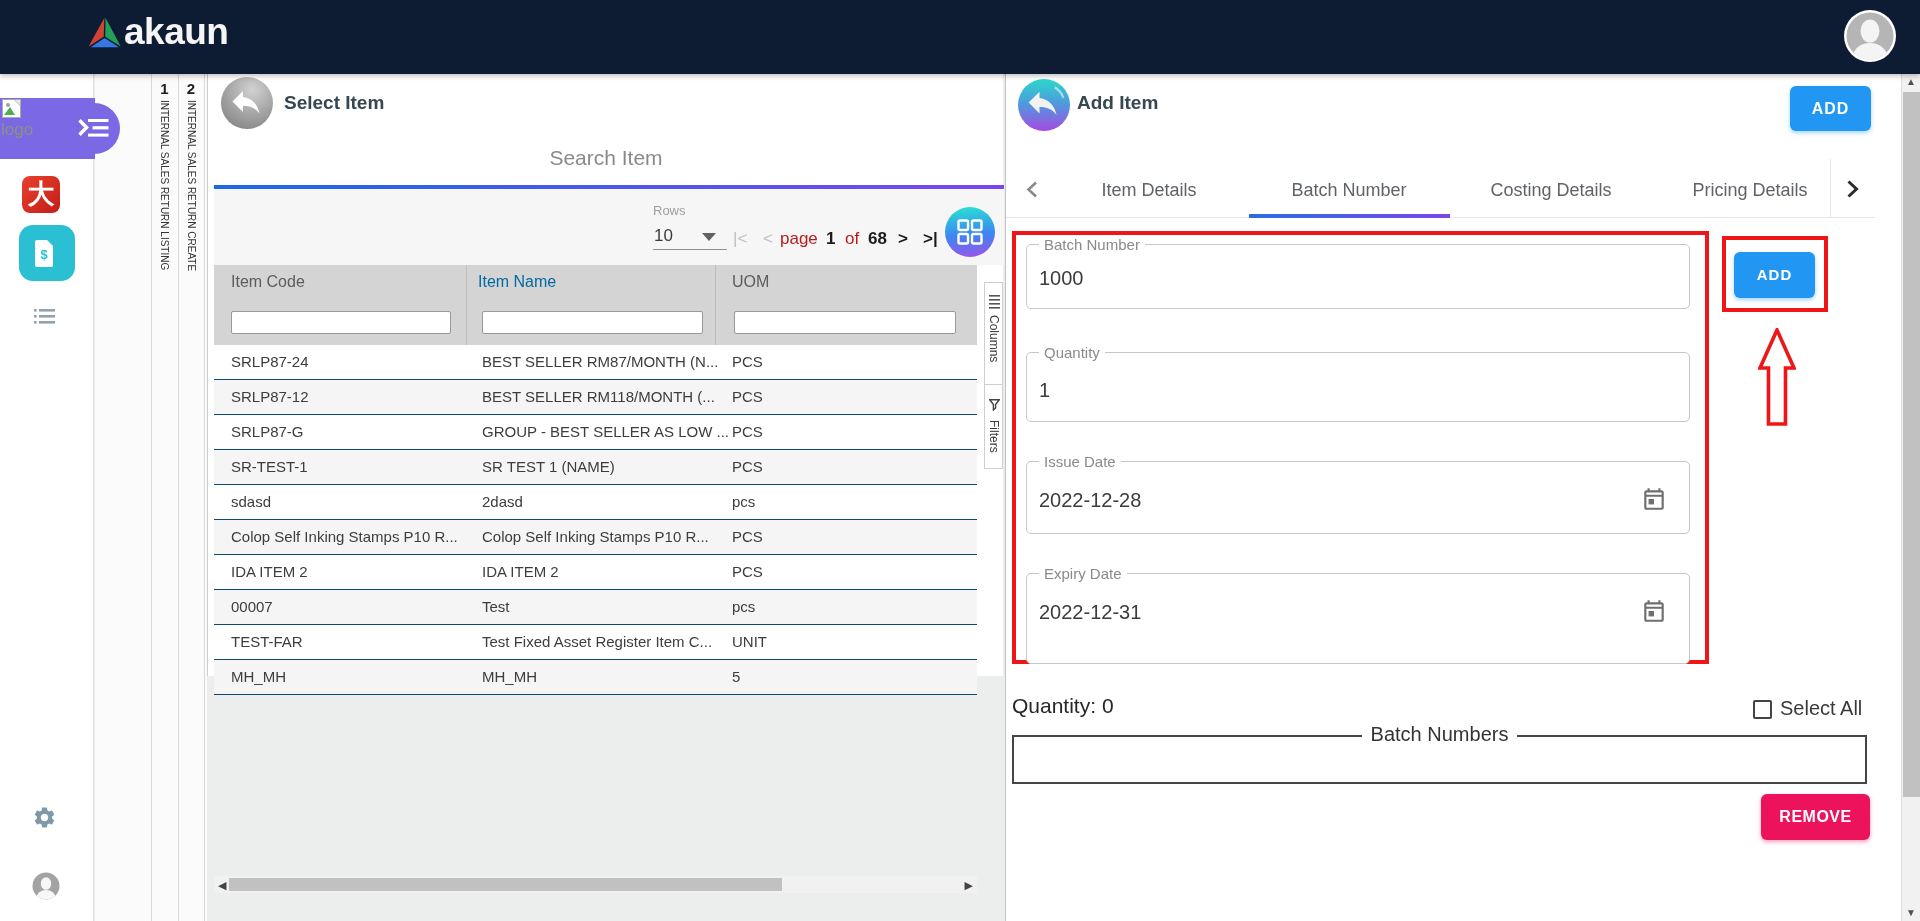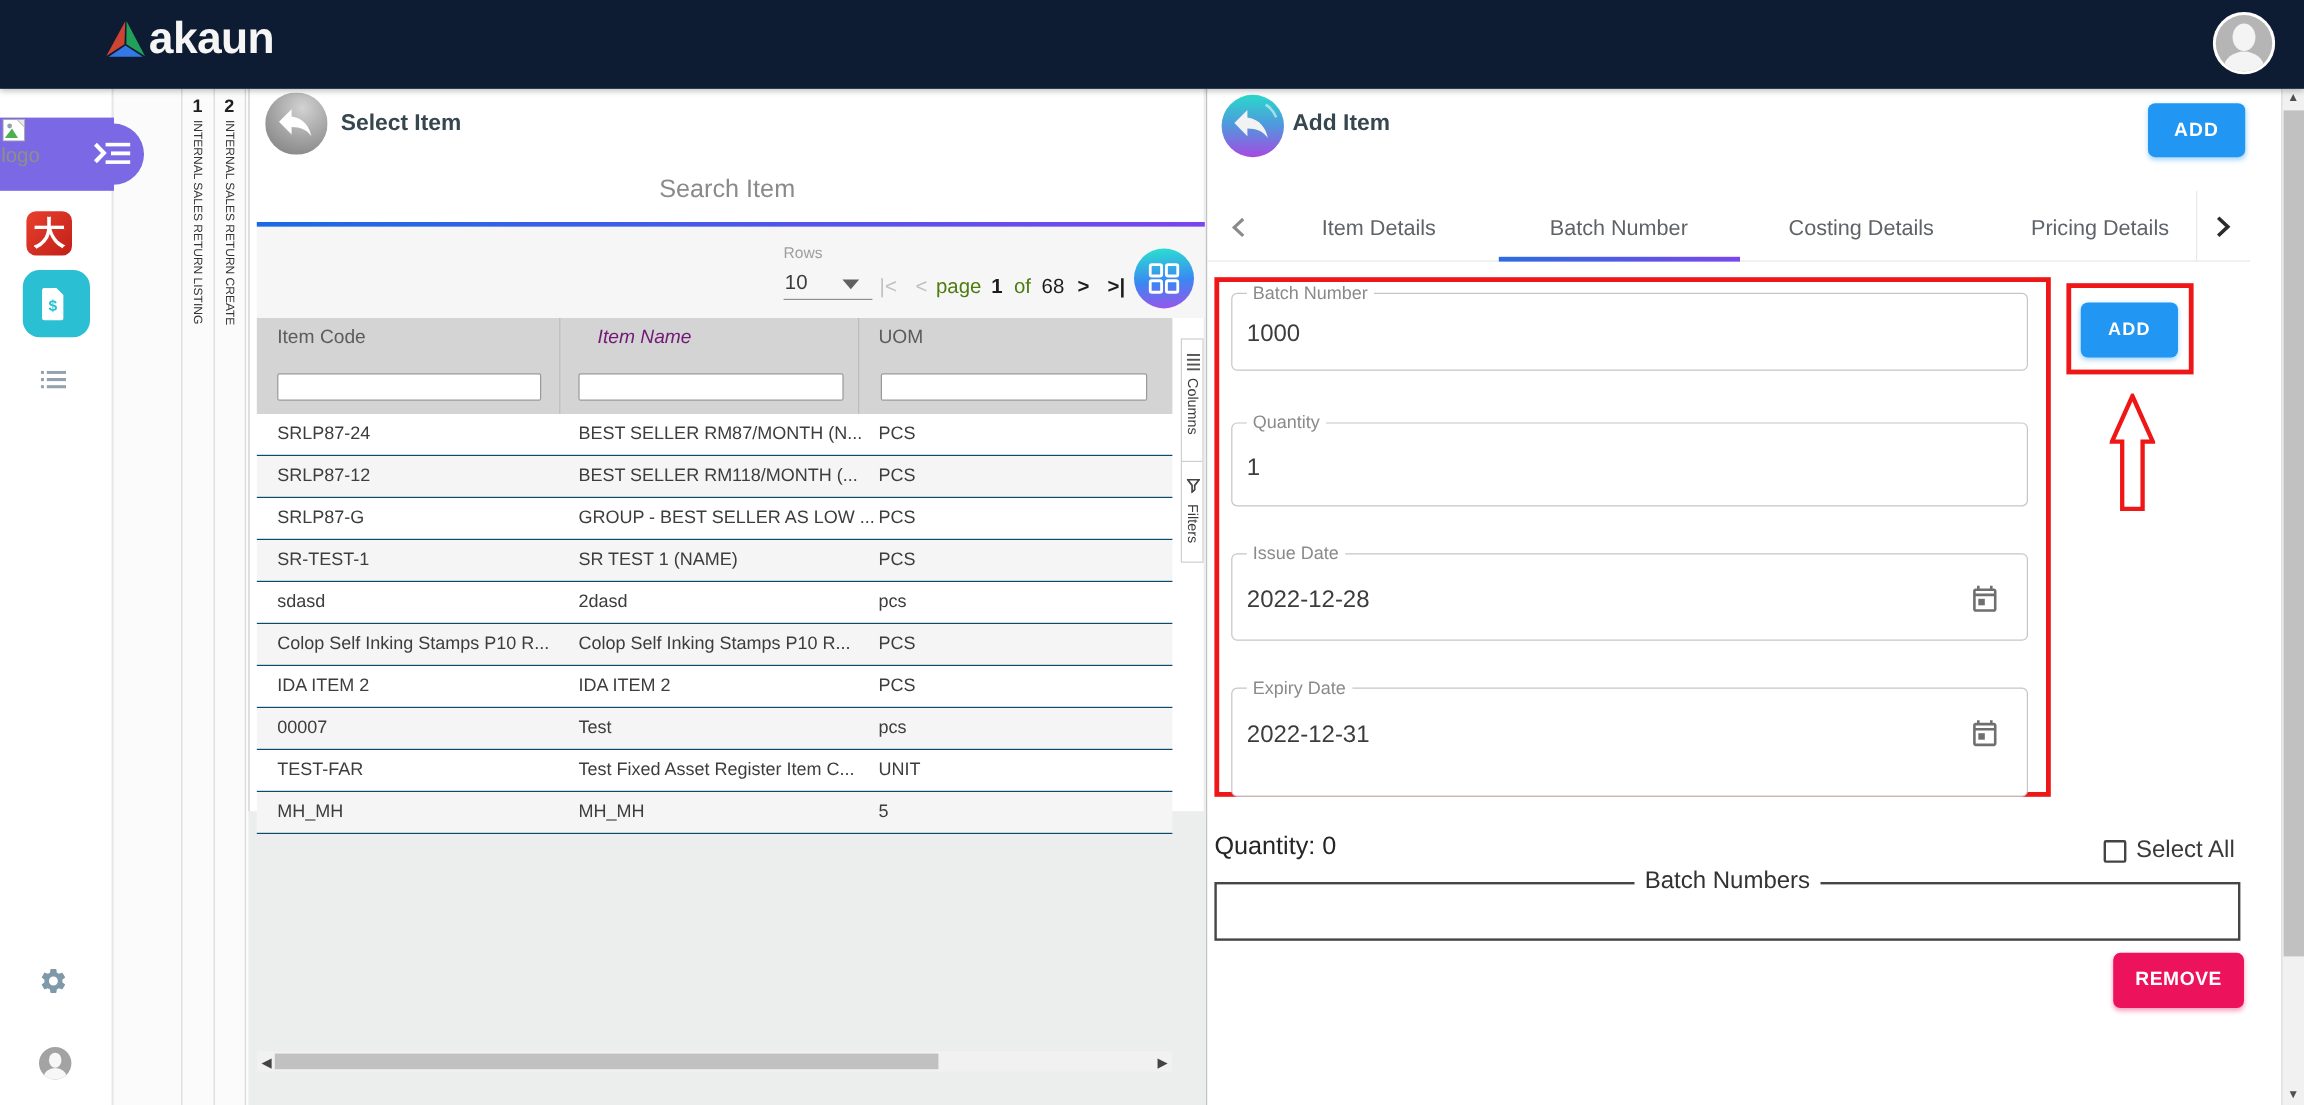--- a/index.html
+++ b/index.html
@@ -26,28 +26,28 @@
 .paneltitle { font-size:19px; color:#37474f; font-weight:bold; }
 #searchitem { position:absolute; left:0; top:72px; width:796px; text-align:center; font-size:21px; color:#8a8a8a; }
 #gradline { position:absolute; left:6px; top:111px; width:790px; height:4px; background:linear-gradient(90deg,#1a6ae4,#7a46ee); }
 #searchband { position:absolute; left:6px; top:115px; width:790px; height:76px; background:#f6f6f7; }
 #searchbox { position:absolute; left:2px; top:4px; width:420px; height:65px; background:#fff; border:1px solid #ececec; border-radius:10px; box-shadow:0 1px 5px rgba(0,0,0,.10); }
 #searchbox .ph { position:absolute; left:39px; top:21px; font-size:20px; color:#9aa0a6; }
 .rowslbl { position:absolute; left:439px; top:14px; font-size:13px; color:#9e9e9e; }
 .rowsval { position:absolute; left:440px; top:37px; font-size:17px; color:#3c3c3c;text-align:center; }
 .rowsline { position:absolute; left:439px; top:60px; width:74px; height:1px; background:#8f8f8f; }
 .ddtri { position:absolute; left:488px; top:44px; width:0; height:0; border-left:7px solid transparent; border-right:7px solid transparent; border-top:8px solid #616161; }
-.pgn { position:absolute; top:40px; font-size:17px; color:#4d7c0f; }
+.pgn { position:absolute; top:40px; font-size:17px; color:#b91c1c; }
 
 #gridbtn { position:absolute; left:731px; top:18px; width:50px; height:50px; border-radius:50%; background:linear-gradient(175deg,#2bdcd2 5%,#3b86f2 55%,#9f52ea 100%); }
 
 #tbl { position:absolute; left:6px; top:191px; width:763px; }
 .throw { position:relative; height:35px; background:#d4d4d4; }
 .throw .c1 { position:absolute; left:17px; top:8px; font-size:16px; color:#5c5c5c; }
-.throw .c2 { position:absolute; left:284px; top:8px; font-size:16px; color:#701a75;font-style:italic; }
+.throw .c2 { position:absolute; left:264px; top:8px; font-size:16px; color:#0369a1; }
 .throw .c3 { position:absolute; left:518px; top:8px; font-size:16px; color:#5c5c5c; }
 .tfrow { position:relative; height:45px; background:#d4d4d4; }
 .tfrow input { position:absolute; top:11px; height:23px; border:1px solid #999; border-radius:2px; background:#fff; }
 .csep { position:absolute; top:0; width:1px; height:80px; background:#bdbdbd; z-index:2; }
 .drow { position:relative; height:35px; border-bottom:1px solid #0c4a6e; background:#fff; font-size:15px; color:#3d3d3d; }
 .drow.alt { background:#f5f5f5; }
 .drow span { position:absolute; top:8px; }
 .d1 { left:17px; max-width:233px; overflow:hidden; white-space:nowrap; } .d2 { left:268px; max-width:248px; overflow:hidden; white-space:nowrap; } .d3 { left:518px; }
 
 #cfstrip { position:absolute; left:776px; top:208px; width:19px; height:187px; background:#fff; border:1px solid #cfcfcf; border-right:1px solid #cfcfcf; }
@@ -182,21 +182,21 @@
   <div id="searchband">
     <div class="rowslbl">Rows</div>
     <div class="rowsval">10</div>
     <div class="ddtri"></div>
     <div class="rowsline"></div>
     <div class="pgn" style="left:519px;color:#c0c0c0">|&lt;</div>
     <div class="pgn" style="left:549px;color:#c0c0c0">&lt;</div>
     <div class="pgn" style="left:566px">page</div>
     <div class="pgn" style="left:612px;font-weight:bold;color:#1c1c1c">1</div>
     <div class="pgn" style="left:631px">of</div>
-    <div class="pgn" style="left:654px;font-weight:normal;color:#1c1c1c">68</div>
+    <div class="pgn" style="left:654px;font-weight:bold;color:#1c1c1c">68</div>
     <div class="pgn" style="left:684px;color:#1c1c1c;font-weight:bold">&gt;</div>
     <div class="pgn" style="left:709px;color:#1c1c1c;font-weight:bold">&gt;|</div>
     <div id="gridbtn">
       <svg class="abs" style="left:12px;top:12px" width="26" height="26" viewBox="0 0 26 26">
         <g fill="none" stroke="#fff" stroke-width="2.4">
           <rect x="1.5" y="1.5" width="9.5" height="9.5" rx="1.5"></rect>
           <rect x="15" y="1.5" width="9.5" height="9.5" rx="1.5"></rect>
           <rect x="1.5" y="15" width="9.5" height="9.5" rx="1.5"></rect>
           <rect x="15" y="15" width="9.5" height="9.5" rx="1.5"></rect>
         </g>

